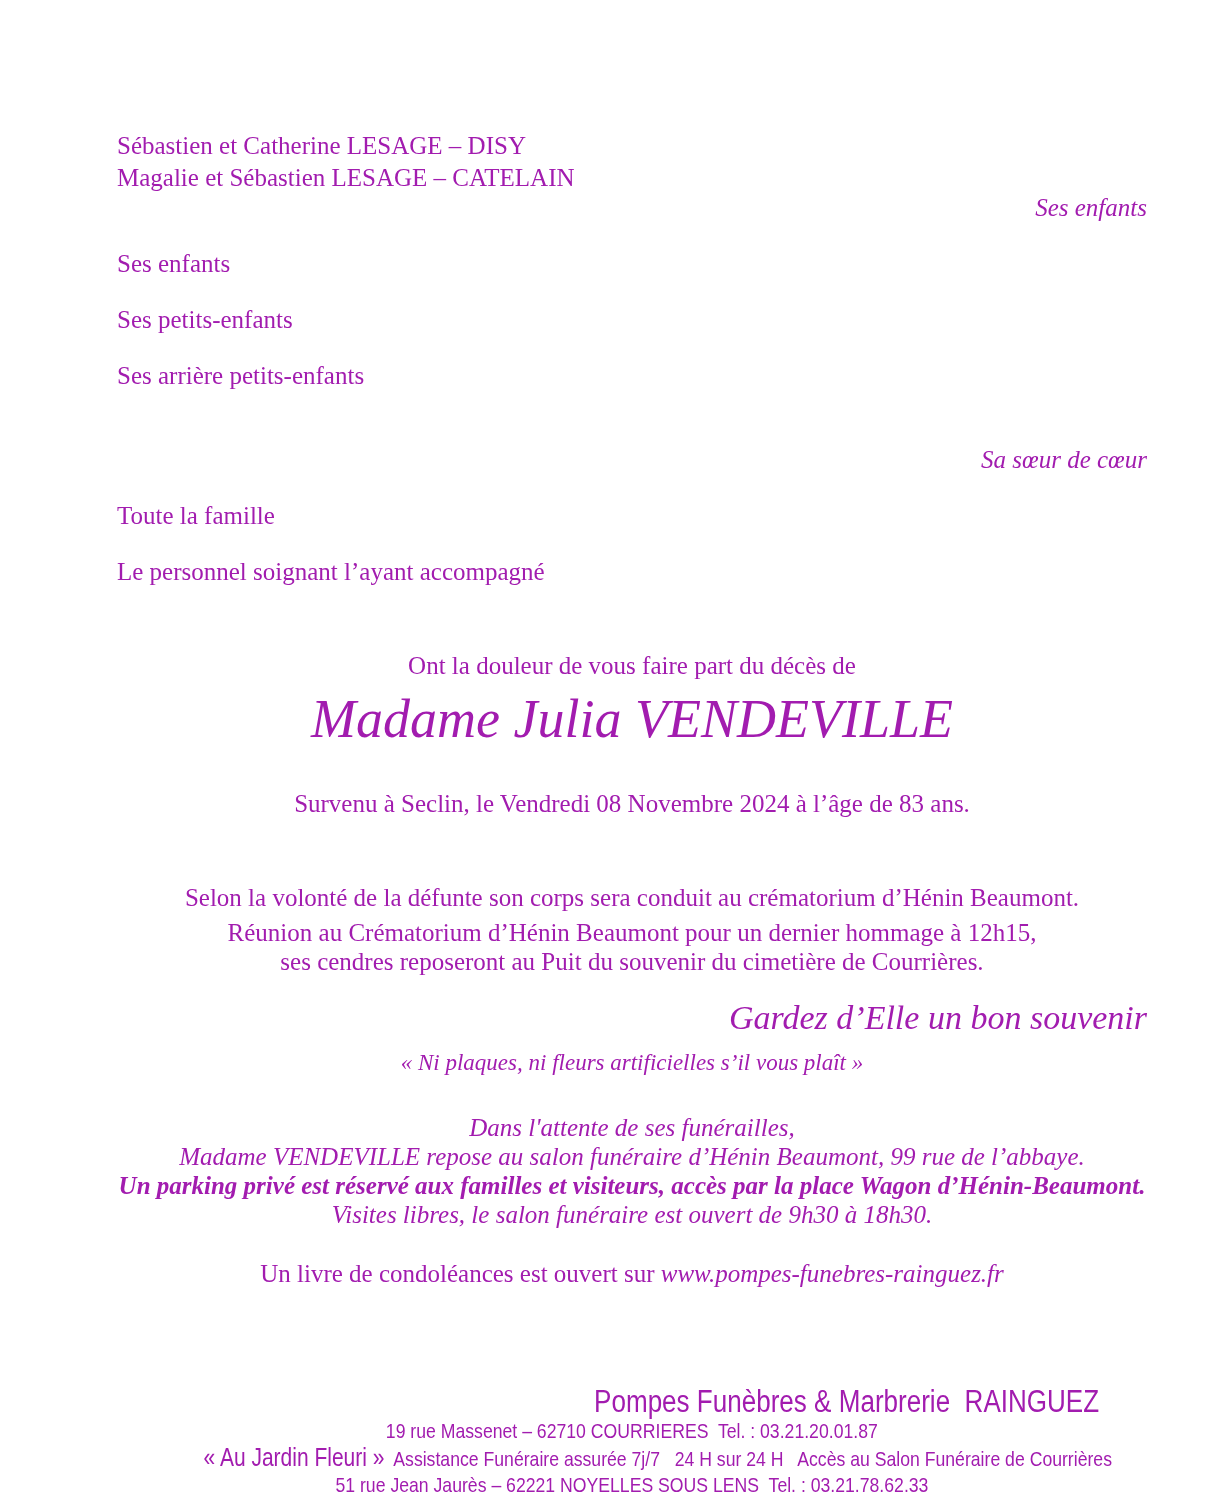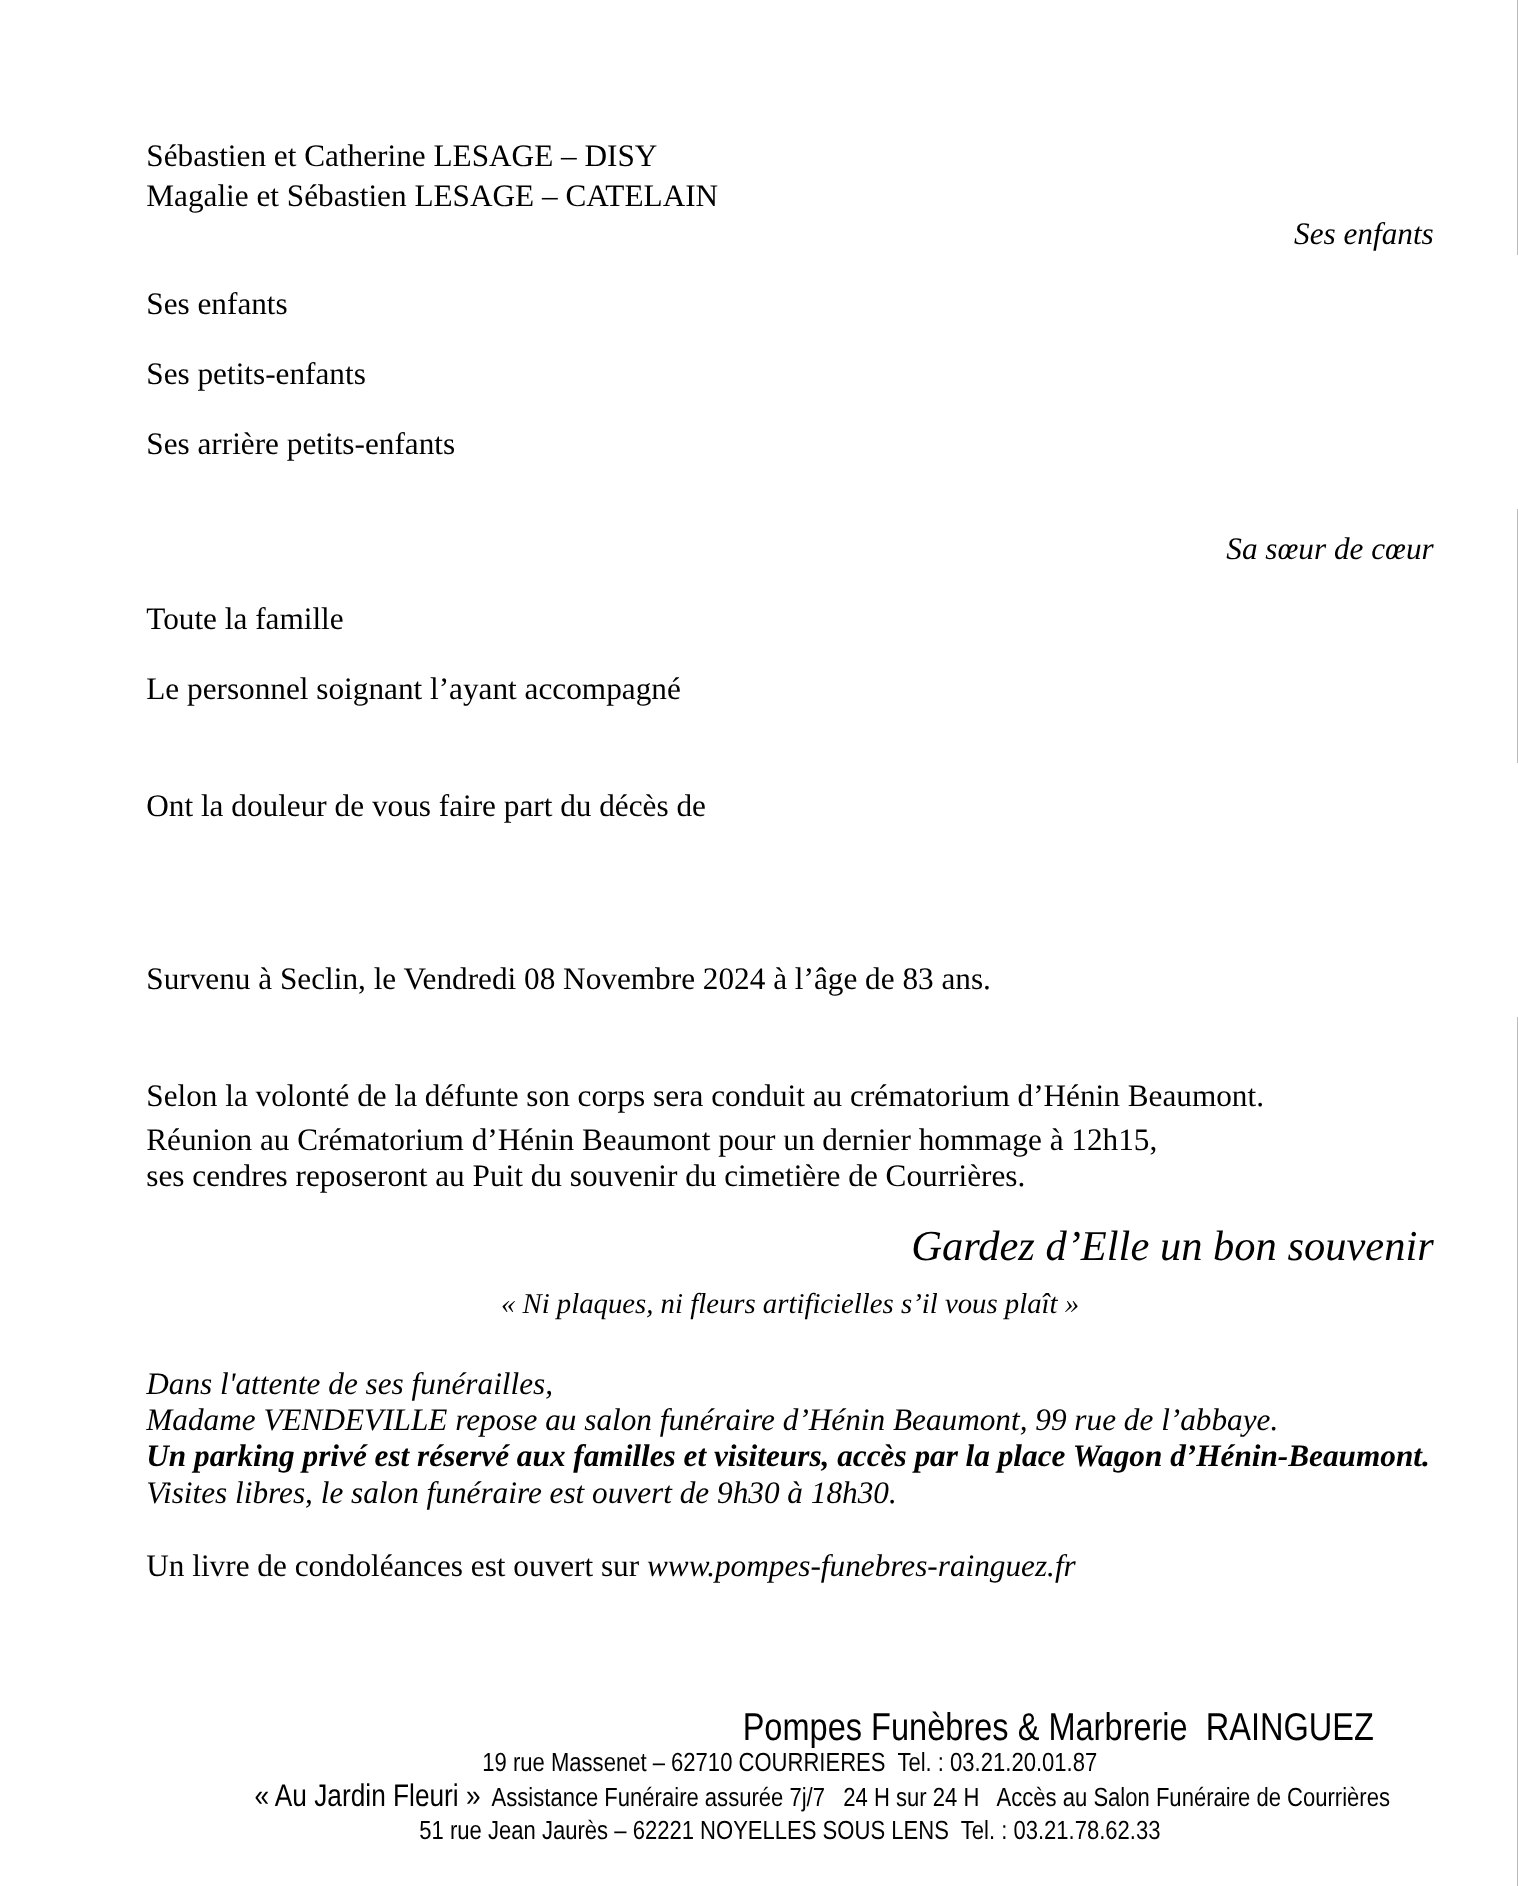--- a/index.html
+++ b/index.html
@@ -20,25 +20,26 @@
     top: 0;
     height: 100%;
   }
   .t {
     position: absolute;
     left: 0;
     right: 0;
     font-family: "Liberation Serif", serif;
     font-size: 25px;
     line-height: 32px;
-    color: #000000;
+    color: #a21caf;
     white-space: nowrap;
+    margin-top: 20px;
   }
   .r { text-align: right; }
-  .c { text-align: left; }
+  .c { text-align: center; }
   .i { font-style: italic; }
   .b { font-weight: bold; }
   .title {
     font-size: 54px;
     line-height: 62px;
     font-style: italic;
     text-align: center;
   }
   .script-big {
     font-size: 34px;
@@ -81,20 +82,21 @@
     <div class="t" style="top:228px">Ses enfants</div>
     <div class="t" style="top:284px">Ses petits-enfants</div>
     <div class="t" style="top:340px">Ses arrière petits-enfants</div>
 
     <div class="t r i" style="top:424px">Sa sœur de cœur</div>
 
     <div class="t" style="top:480px">Toute la famille</div>
     <div class="t" style="top:536px">Le personnel soignant l’ayant accompagné</div>
 
     <div class="t c" style="top:630px">Ont la douleur de vous faire part du décès de</div>
+    <div class="t title" style="top:668px">Madame Julia VENDEVILLE</div>
     <div class="t c" style="top:768px">Survenu à Seclin, le Vendredi 08 Novembre 2024 à l’âge de 83 ans.</div>
 
     <div class="t c" style="top:862px">Selon la volonté de la défunte son corps sera conduit au crématorium d’Hénin Beaumont.</div>
 
     <div class="t c" style="top:897px">Réunion au Crématorium d’Hénin Beaumont pour un dernier hommage à 12h15,</div>
     <div class="t c" style="top:926px">ses cendres reposeront au Puit du souvenir du cimetière de Courrières.</div>
 
     <div class="t script-big" style="top:978px">Gardez d’Elle un bon souvenir</div>
     <div class="t script-small" style="top:1026px">« Ni plaques, ni fleurs artificielles s’il vous plaît »</div>
 

